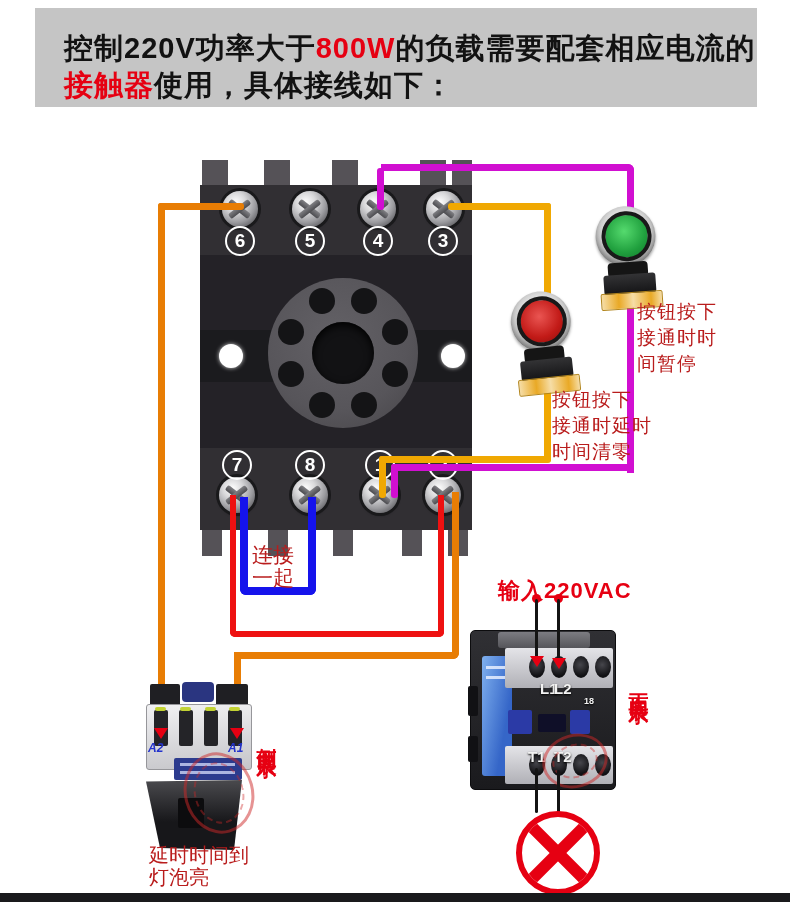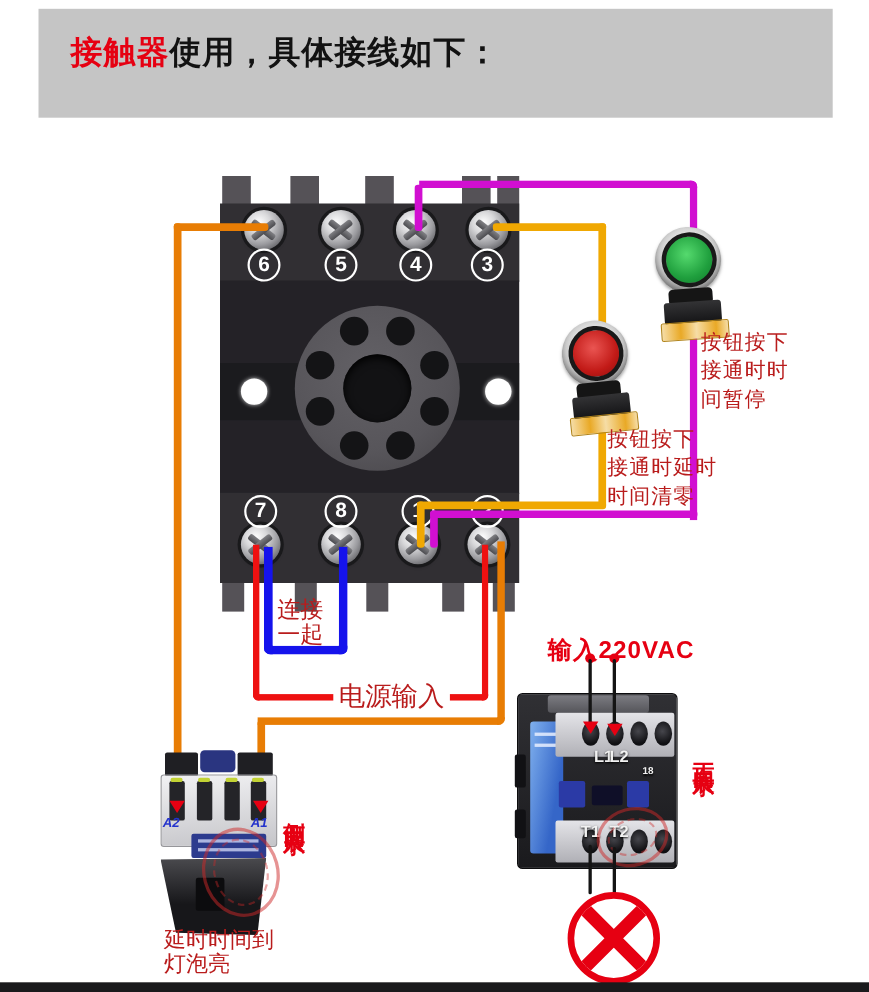--- a/index.html
+++ b/index.html
@@ -102,20 +102,21 @@
   .red-label{position:absolute;color:var(--accent_red);font-weight:bold;}
   .v-label{writing-mode:vertical-rl;text-orientation:upright;font-size:20px;letter-spacing:4px;}
   .footer-bar{position:absolute;left:0;top:893px;width:790px;height:9px;background:#1a1a1c;}
 </style>
 </head>
 <body>
 
 <div id="canvas">
 
   <div class="banner">
+    <div class="banner-line"><span>控制220V功率大于</span><span class="hl">800W</span><span>的负载需要配套相应电流的</span></div>
     <div class="banner-line"><span class="hl">接触器</span><span>使用，具体接线如下：</span></div>
   </div>
 
   <div>
 
     <div class="tabcol" style="left:202px;top:160px;width:26px;height:96px;"></div>
     <div class="tabcol" style="left:264px;top:160px;width:26px;height:96px;"></div>
     <div class="tabcol" style="left:332px;top:160px;width:26px;height:96px;"></div>
     <div class="tabcol" style="left:420px;top:160px;width:26px;height:96px;"></div>
     <div class="tabcol" style="left:452px;top:160px;width:20px;height:96px;"></div>
@@ -260,21 +261,20 @@
   <div class="seg w-bk" style="left:557px;top:770px;width:3px;height:43px;"></div>
   <div class="xmark" style="left:516px;top:811px;">
     <div class="bar" style="transform:rotate(45deg);"></div>
     <div class="bar" style="transform:rotate(-45deg);"></div>
   </div>
 
   <div class="note" style="left:252px;top:543px;font-size:21px;line-height:23px;">
     <div>连接</div>
     <div>一起</div>
   </div>
-  <div class="note" style="left:303px;top:617px;font-size:24px;background:#fff;padding:0 5px;">电源输入</div>
   <div class="red-label" style="left:498px;top:576px;font-size:22px;letter-spacing:1px;text-align:right;">输入220VAC</div>
 
   <div class="note note-btn" style="left:637px;top:299px;">
     <div>按钮按下</div>
     <div>接通时时</div>
     <div>间暂停</div>
   </div>
   <div class="note note-btn" style="left:552px;top:387px;">
     <div>按钮按下</div>
     <div>接通时延时</div>

